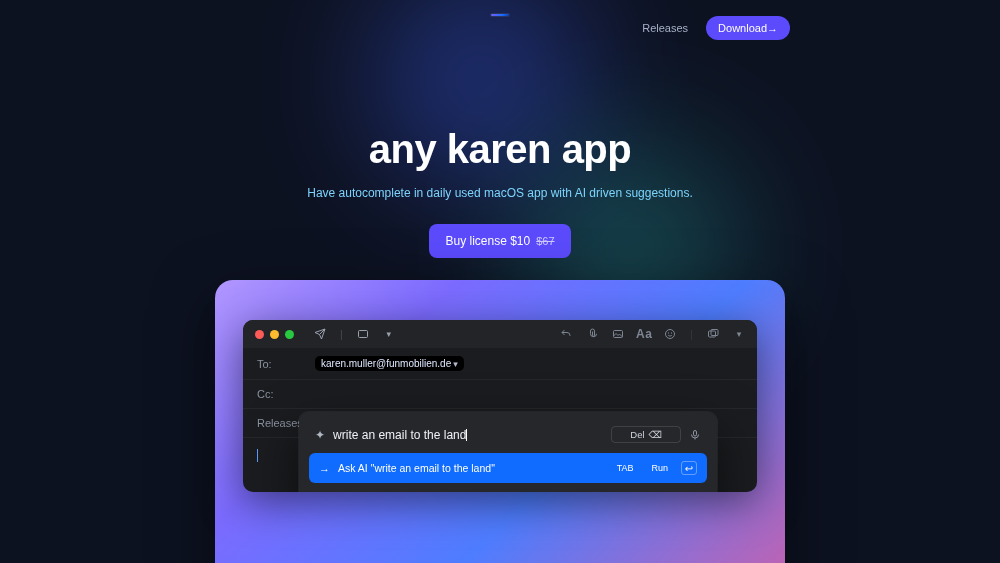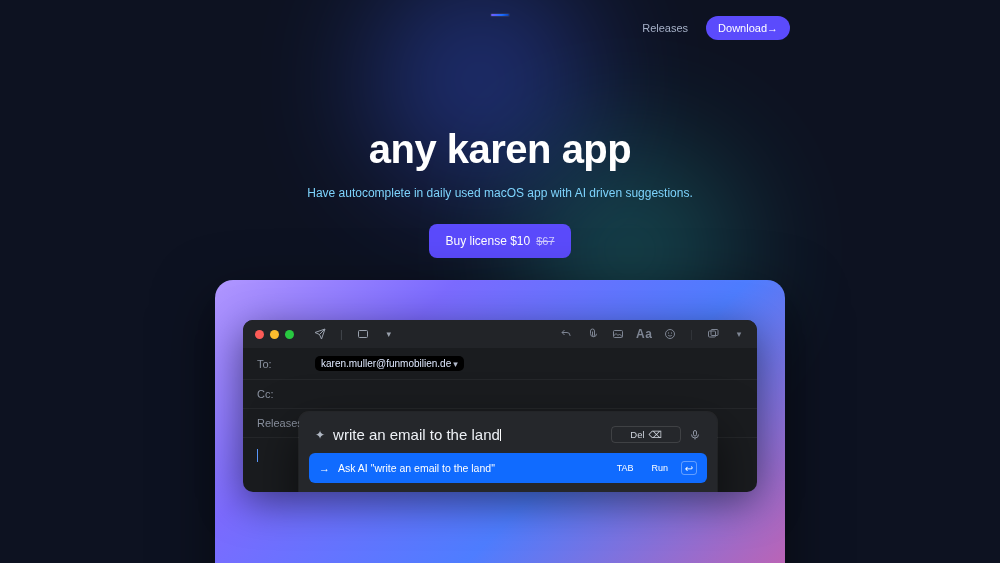--- a/index.html
+++ b/index.html
@@ -163,21 +163,21 @@
     background: #25272b;
     border-radius: 10px;
     box-shadow: 0 0 0 1px rgba(255,255,255,0.06), 0 20px 50px rgba(0,0,0,.6);
     padding: 10px 10px 10px 10px;
   }
   .pop-input {
     display:flex; align-items:center; gap:8px;
     padding: 4px 6px 10px 6px;
   }
   .sparkle { color:#b0b7c3; font-size:12px;}
-  .pop-input .text { color:#eef1f6; font-size:15px; flex:1; display:flex; align-items:center;}
+  .pop-input .text { color:#eef1f6; font-size:12px; flex:1; display:flex; align-items:center;}
   .pop-input .minibtn {
     font-size:9.5px; color:#cfd4dd;
     border:1px solid rgba(255,255,255,.12);
     border-radius:4px; padding:2px 18px;
     display:flex; align-items:center; gap:4px;
   }
   .mic { color:#8e95a2; }
 
   .suggestion {
     background: #106bff;

